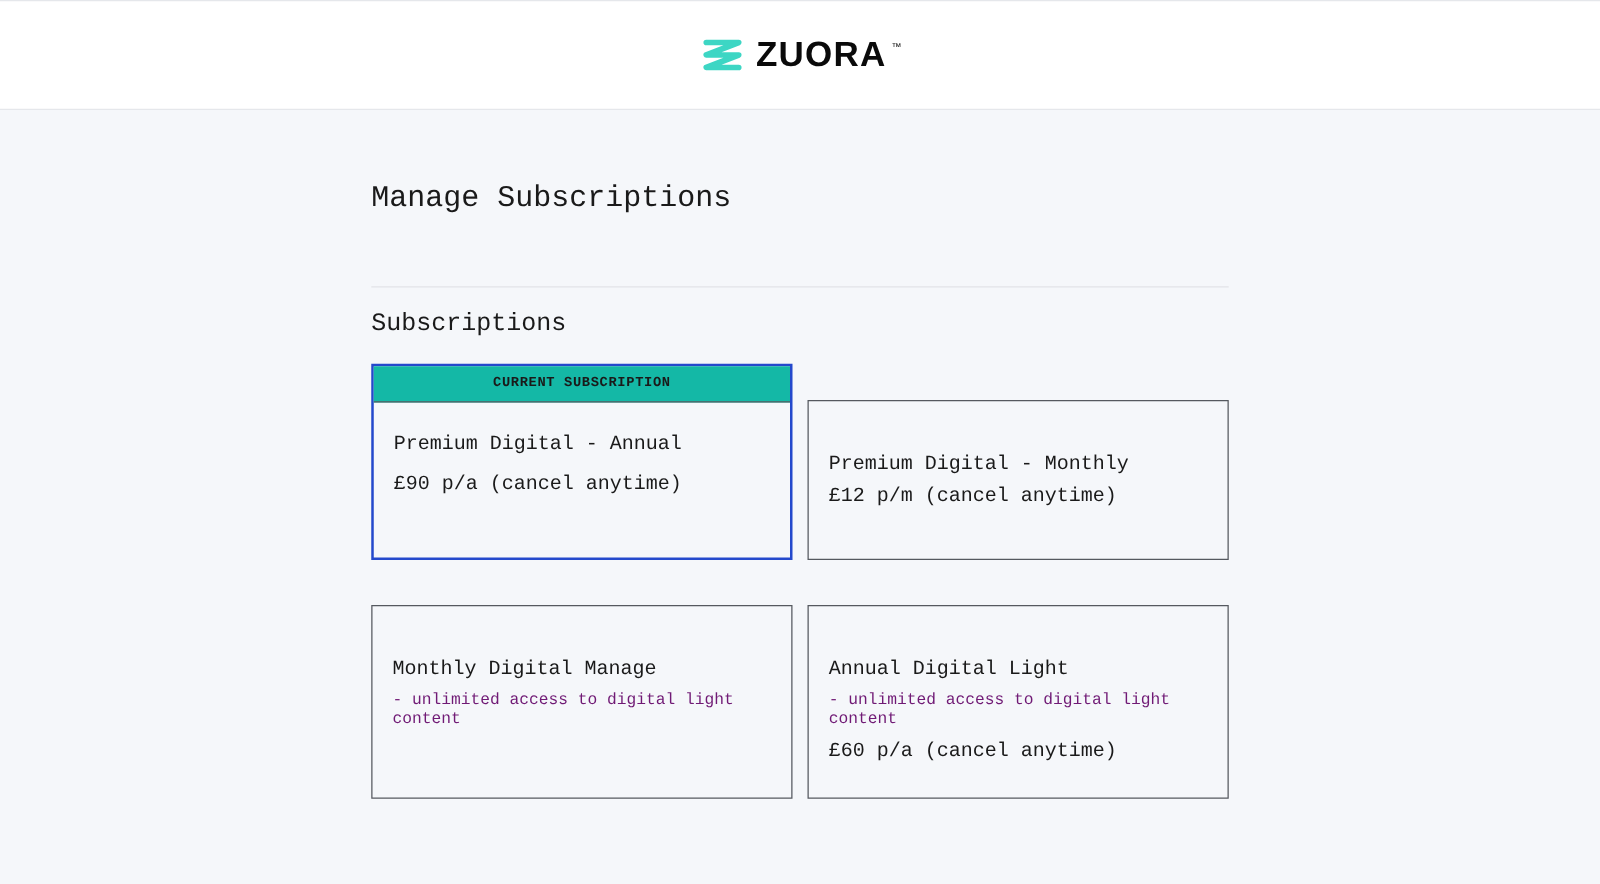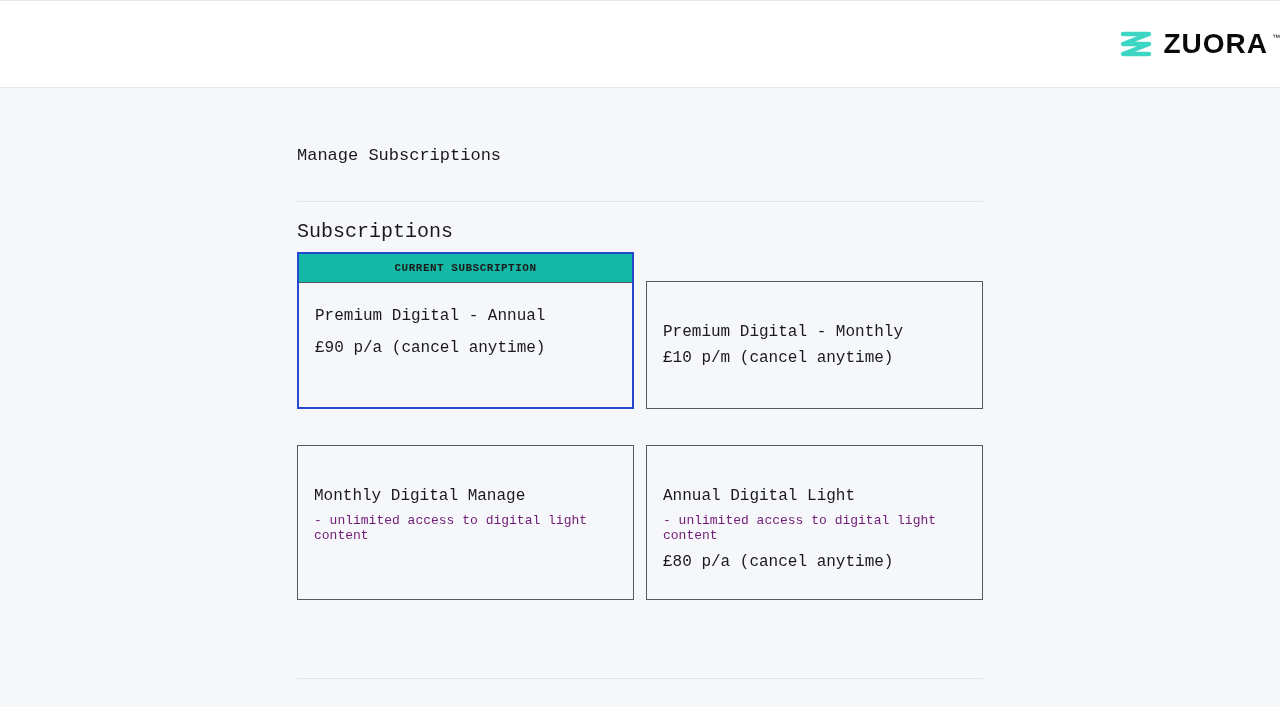--- a/index.html
+++ b/index.html
@@ -14,21 +14,21 @@
       height: 707px;
       overflow: hidden;
     }
     .header {
       background: #ffffff;
       border-top: 1px solid #e5e7eb;
       border-bottom: 1px solid #e5e7eb;
       height: 88px;
       display: flex;
       align-items: center;
-      justify-content: flex-end;
+      justify-content: center;
     }
     .logo {
       display: flex;
       align-items: center;
       gap: 8px;
     }
     .logo-mark {
       display: inline-flex;
     }
     .logo-text {
@@ -45,35 +45,35 @@
       align-self: flex-start;
       margin-top: 6px;
       margin-left: -4px;
     }
     .content {
       width: 686px;
       margin: 0 auto;
       padding-top: 58px;
     }
     .page-title {
-      font-size: 17px;
+      font-size: 24px;
       font-weight: normal;
       color: #1a1a1a;
-      margin-bottom: 36px;
+      margin-bottom: 56px;
     }
     .divider {
       border: none;
       border-top: 1px solid #e2e4e8;
       margin-bottom: 18px;
     }
     .section-title {
       font-size: 20px;
       font-weight: normal;
       color: #1a1a1a;
-      margin-bottom: 9px;
+      margin-bottom: 20px;
     }
     .cards-grid {
       display: grid;
       grid-template-columns: 1fr 1fr;
       gap: 12px;
       row-gap: 36px;
     }
     .card {
       border: 1px solid #55595f;
       background: transparent;
@@ -150,30 +150,30 @@
     <div class="card current">
       <div class="current-banner">CURRENT SUBSCRIPTION</div>
       <div class="card-body">
         <div class="card-name">Premium Digital - Annual</div>
         <div class="card-price">£90 p/a (cancel anytime)</div>
       </div>
     </div>
 
     <div class="card" style="margin-top:29px;">
       <div class="card-name">Premium Digital - Monthly</div>
-      <div class="card-price">£10 p/m (cancel anytime)</div>
+      <div class="card-price">£12 p/m (cancel anytime)</div>
     </div>
 
     <div class="card">
       <div class="card-name">Monthly Digital Manage</div>
       <div class="card-desc">- unlimited access to digital light content</div>
     </div>
 
     <div class="card">
       <div class="card-name">Annual Digital Light</div>
       <div class="card-desc">- unlimited access to digital light content</div>
-      <div class="card-price">£80 p/a (cancel anytime)</div>
+      <div class="card-price">£60 p/a (cancel anytime)</div>
     </div>
 
   </div>
 
   <hr class="bottom-divider">
 </div>
 
 </body></html>

